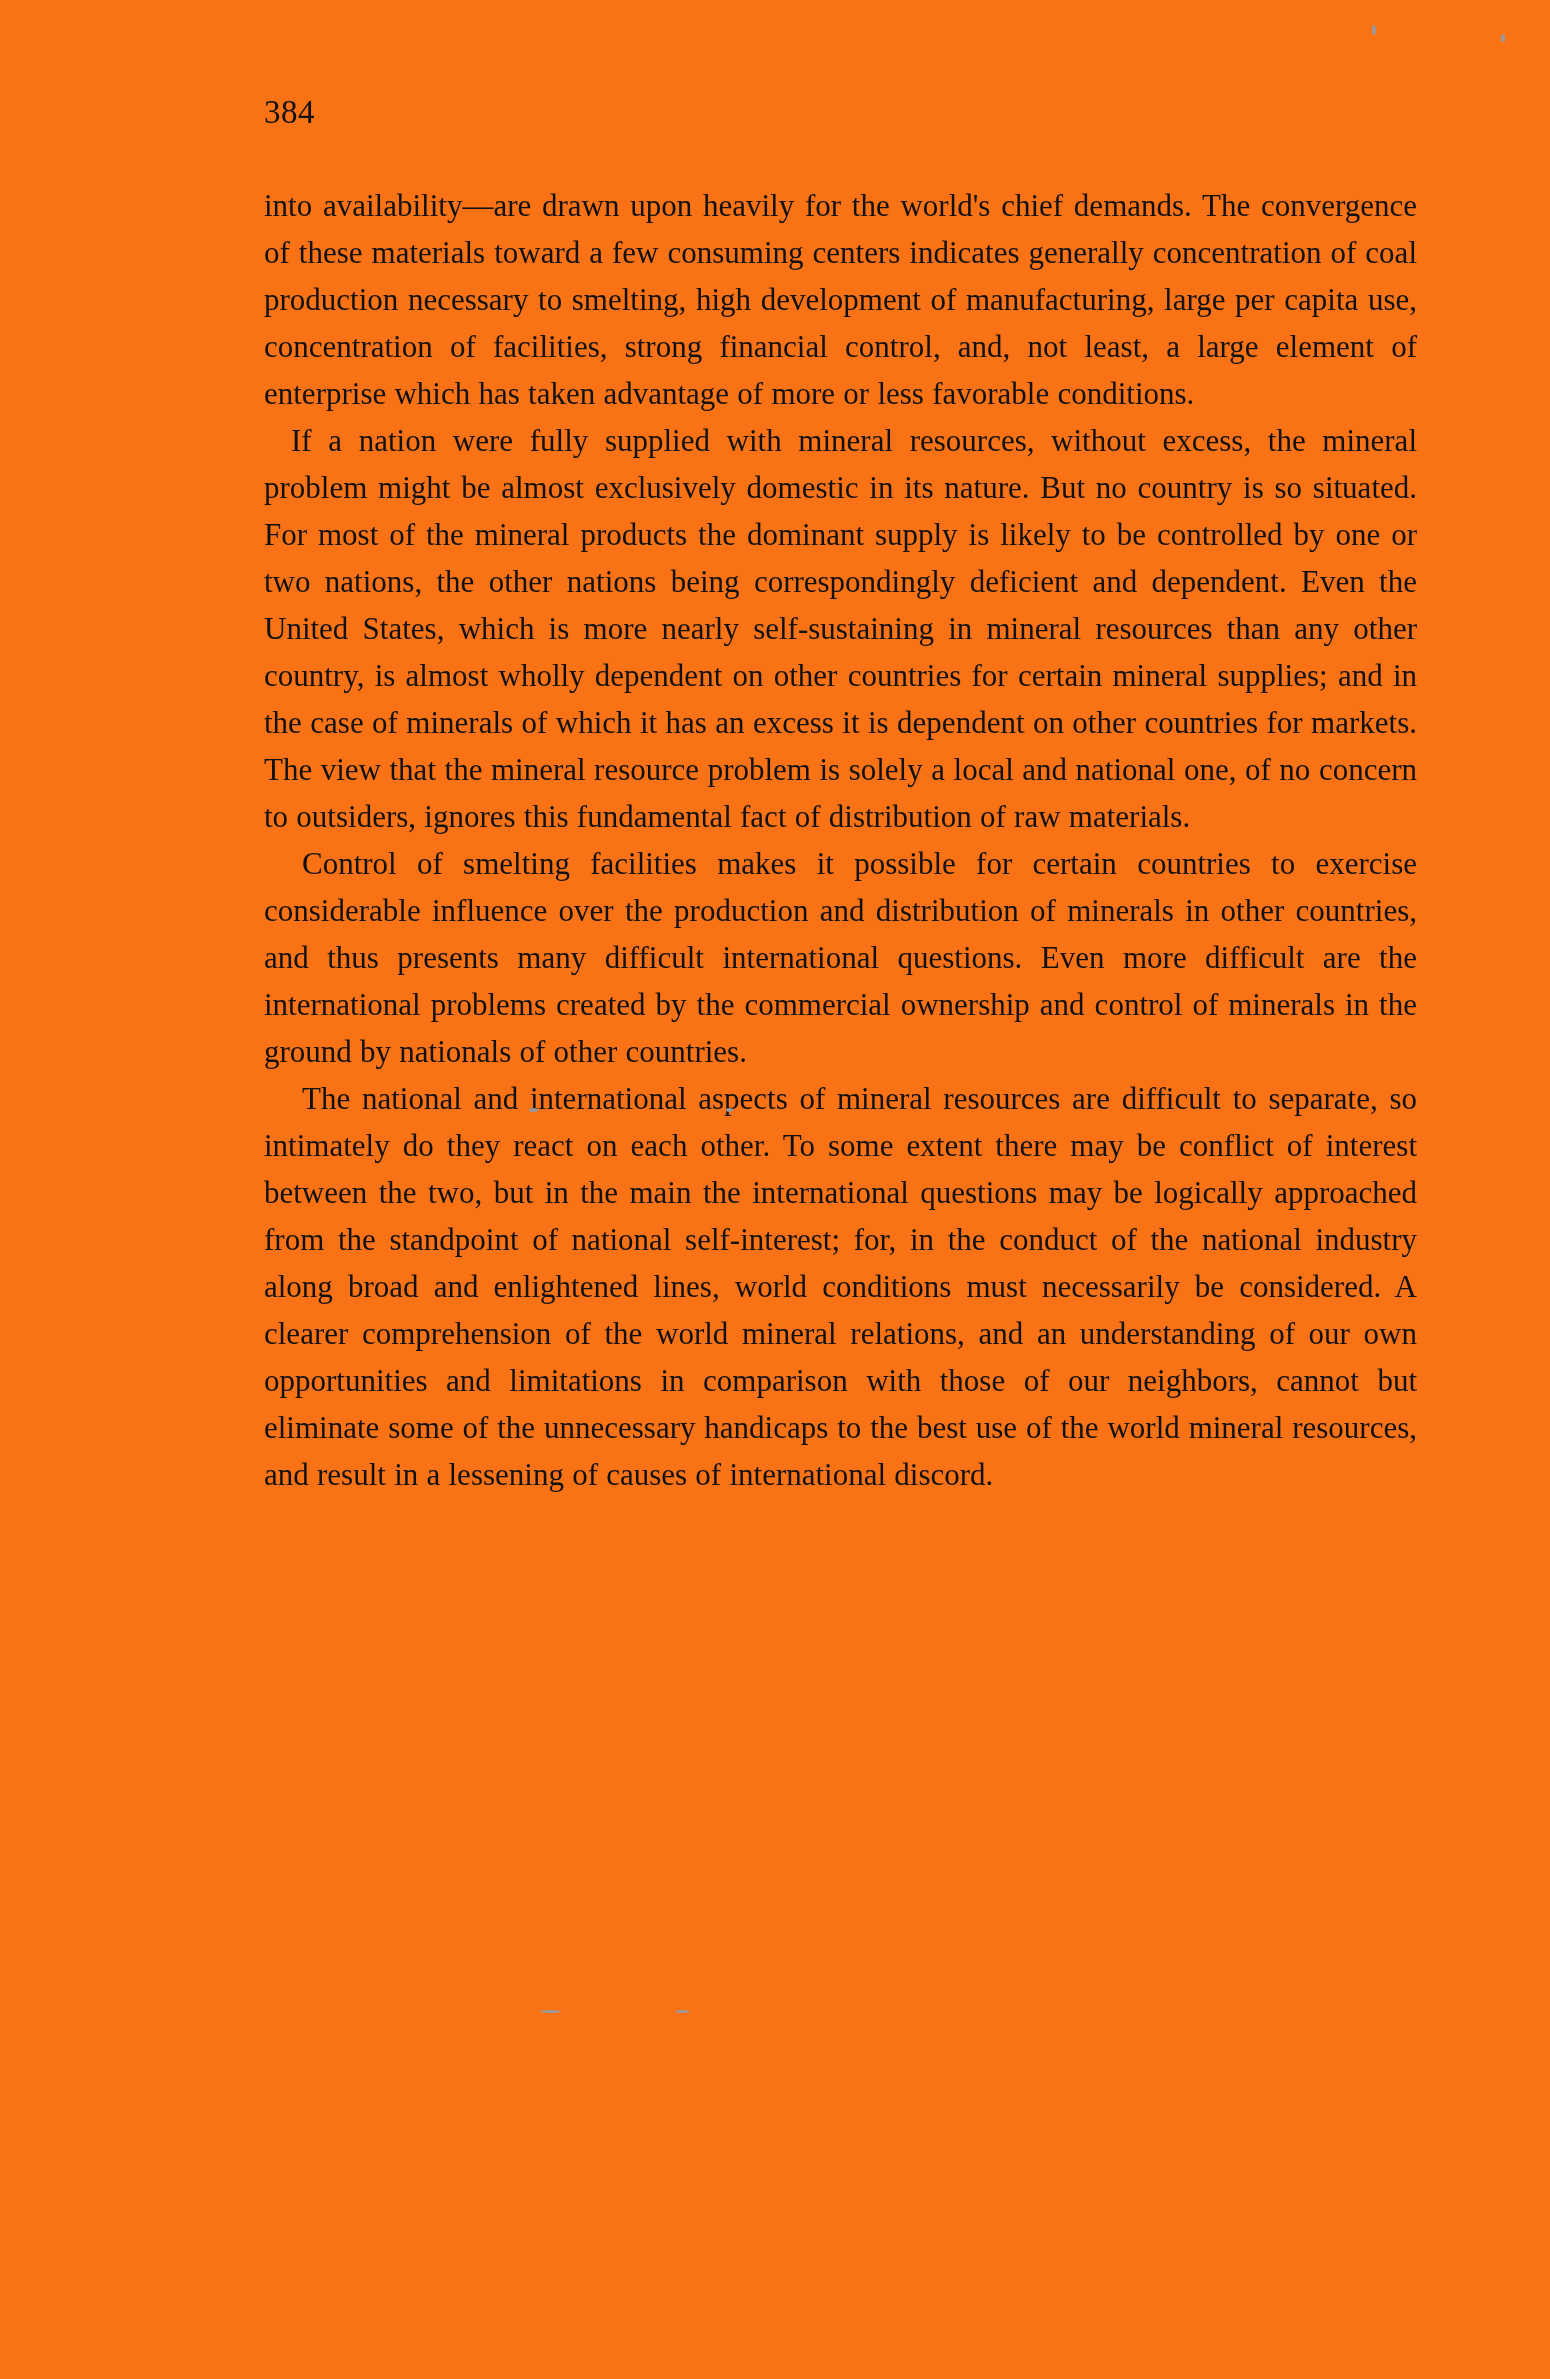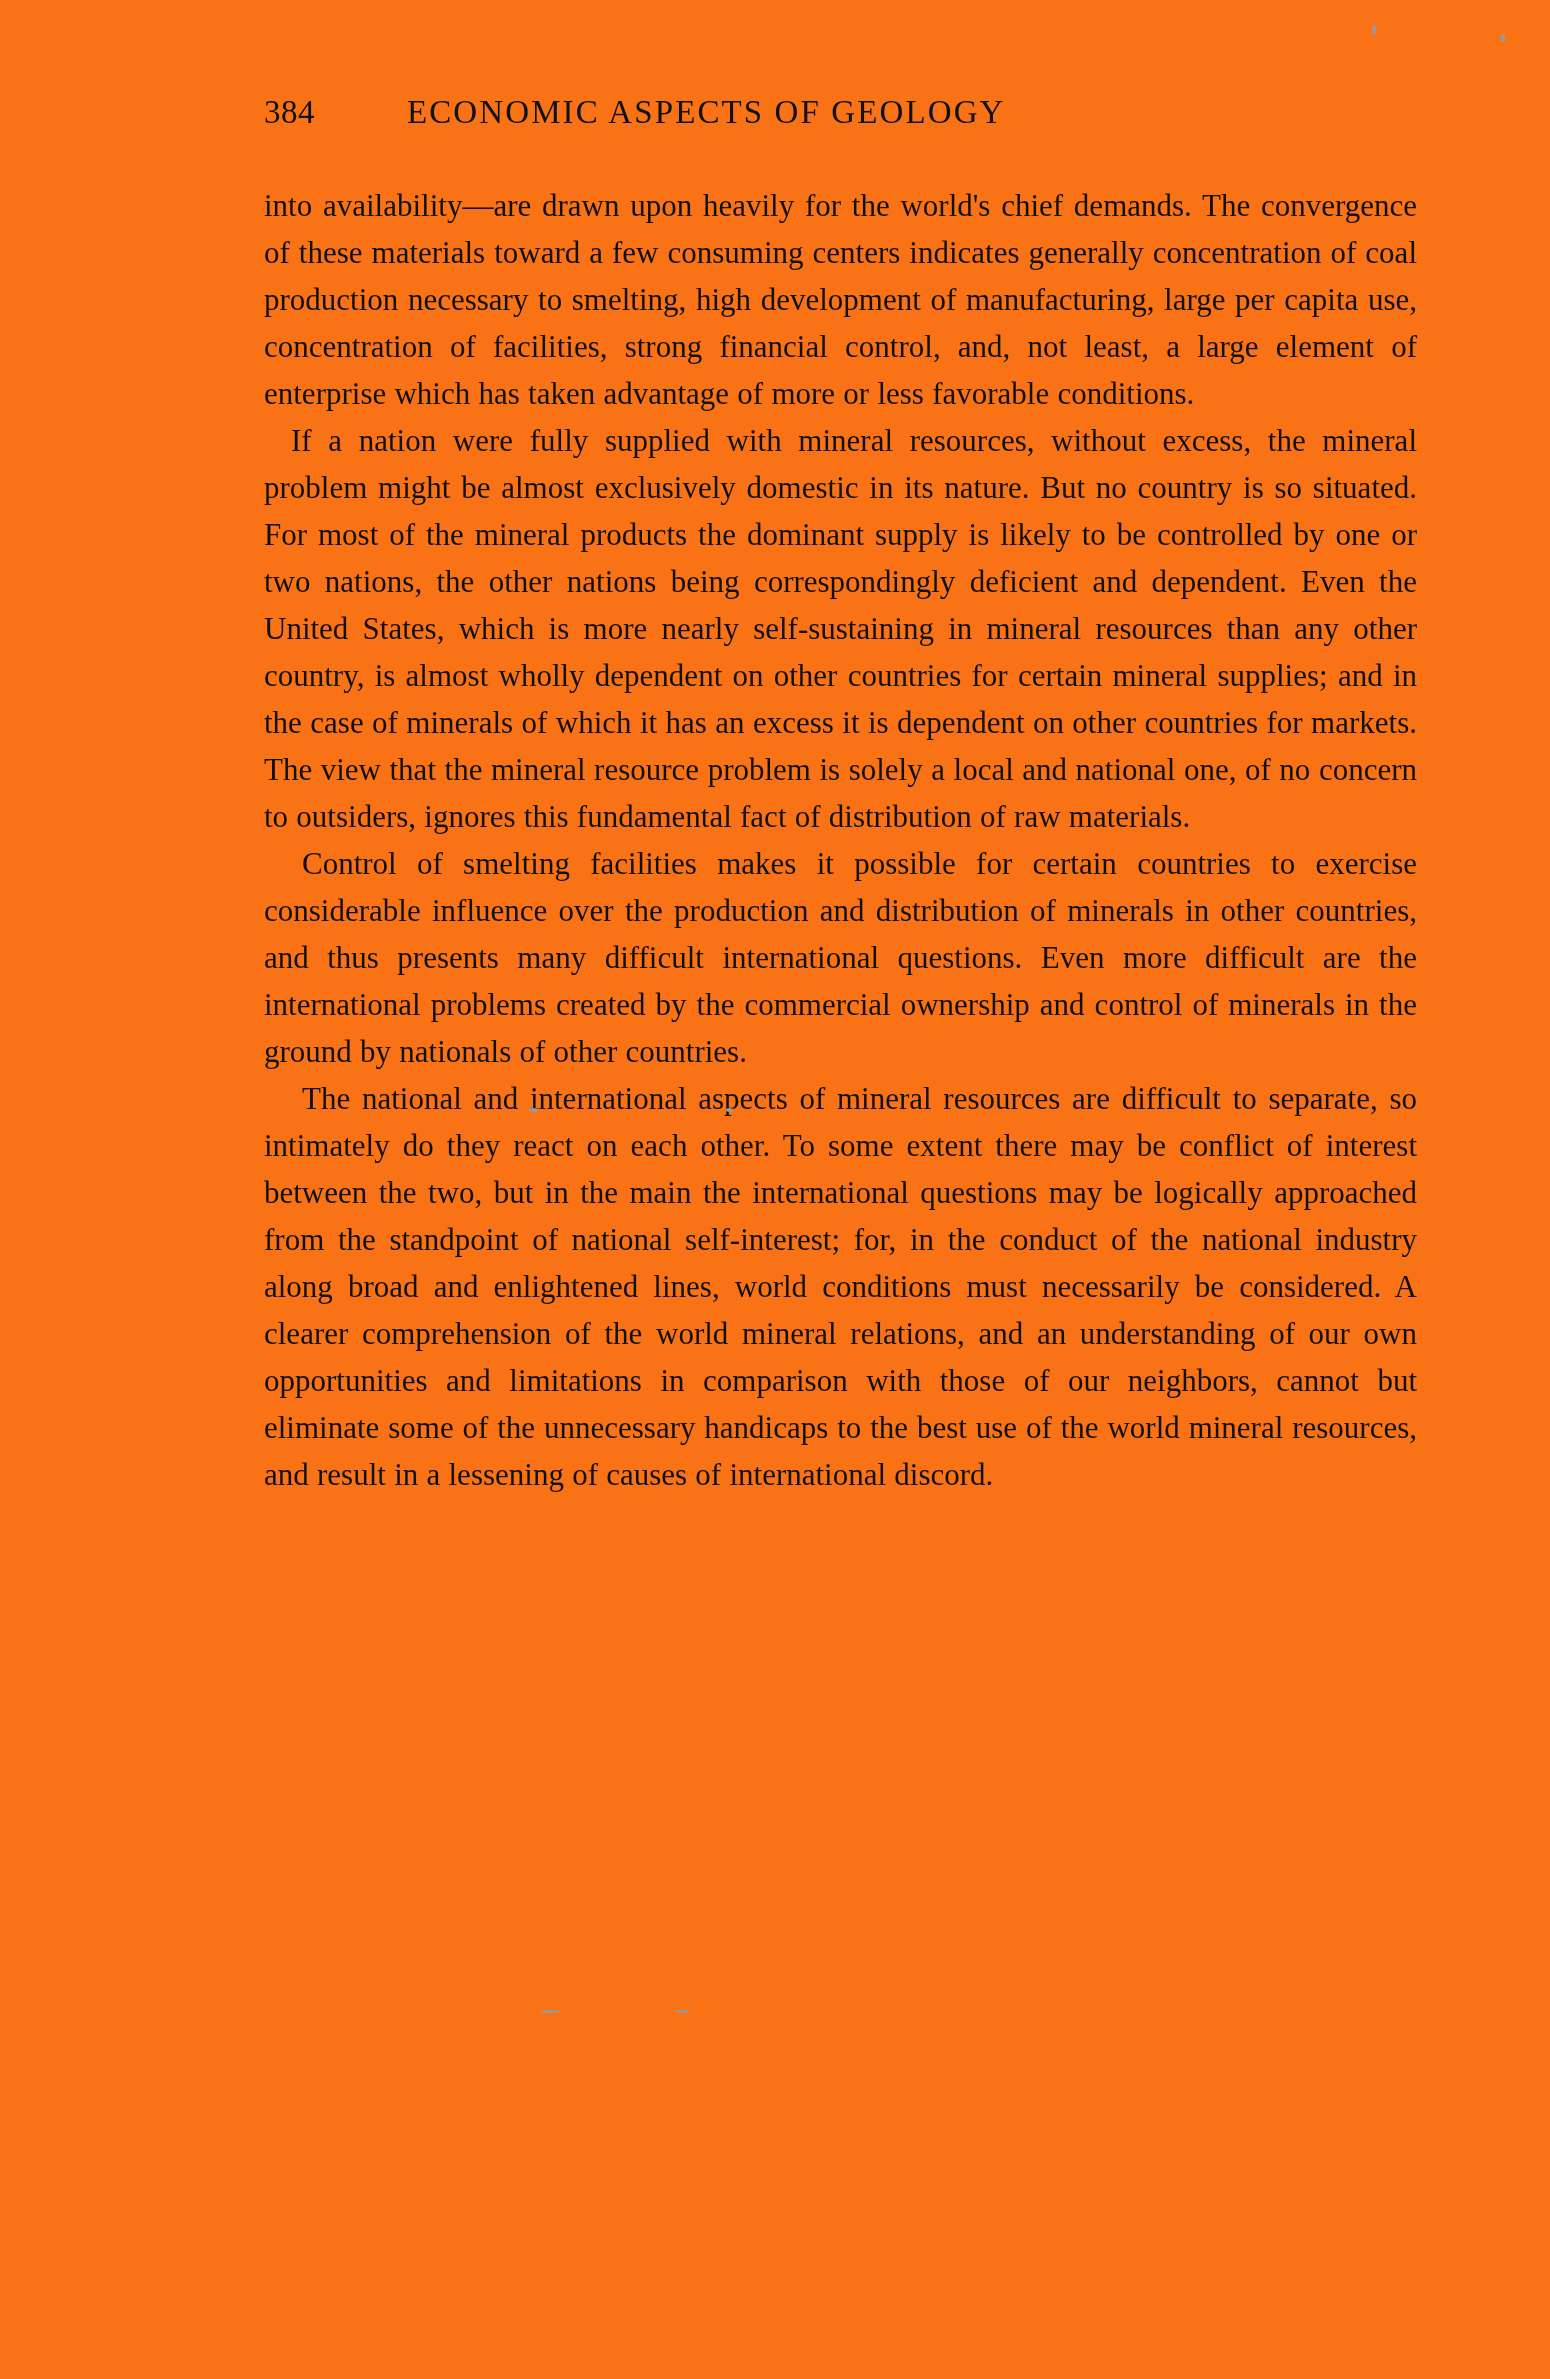--- a/index.html
+++ b/index.html
@@ -76,21 +76,20 @@
     border-radius: 50%;
   }
 </style>
 </head>
 <body>
 
 <div class="page">
 
   <div class="page-header">
     <span class="folio">384</span>
-    <span class="running-head">ECONOMIC  ASPECTS  OF  GEOLOGY</span>
   </div>
 
   <div class="body-col">
     <p>into availability—are drawn upon heavily for the world's chief demands. The convergence of these materials toward a few consuming centers indicates generally concentration of coal production necessary to smelting, high development of manufacturing, large per capita use, concentration of facilities, strong financial control, and, not least, a large element of enterprise which has taken advantage of more or less favorable conditions.</p>
     <p class="indent-small">If a nation were fully supplied with mineral resources, without excess, the mineral problem might be almost exclusively domestic in its nature. But no country is so situated. For most of the mineral products the dominant supply is likely to be controlled by one or two nations, the other nations being correspondingly deficient and dependent. Even the United States, which is more nearly self-sustaining in mineral resources than any other country, is almost wholly dependent on other countries for certain mineral supplies; and in the case of minerals of which it has an excess it is dependent on other countries for markets. The view that the mineral resource problem is solely a local and national one, of no concern to outsiders, ignores this fundamental fact of distribution of raw materials.</p>
     <p class="indent">Control of smelting facilities makes it possible for certain countries to exercise considerable influence over the production and distribution of minerals in other countries, and thus presents many difficult international questions. Even more difficult are the international problems created by the commercial ownership and control of minerals in the ground by nationals of other countries.</p>
     <p class="indent">The national and international aspects of mineral resources are difficult to separate, so intimately do they react on each other. To some extent there may be conflict of interest between the two, but in the main the international questions may be logically approached from the standpoint of national self-interest; for, in the conduct of the national industry along broad and enlightened lines, world conditions must necessarily be considered. A clearer comprehension of the world mineral relations, and an understanding of our own opportunities and limitations in comparison with those of our neighbors, cannot but eliminate some of the unnecessary handicaps to the best use of the world mineral resources, and result in a lessening of causes of international discord.</p>
   </div>
 
   <div class="speck" style="left:1372px; top:25px; width:3.8px; height:9.6px;"></div>

